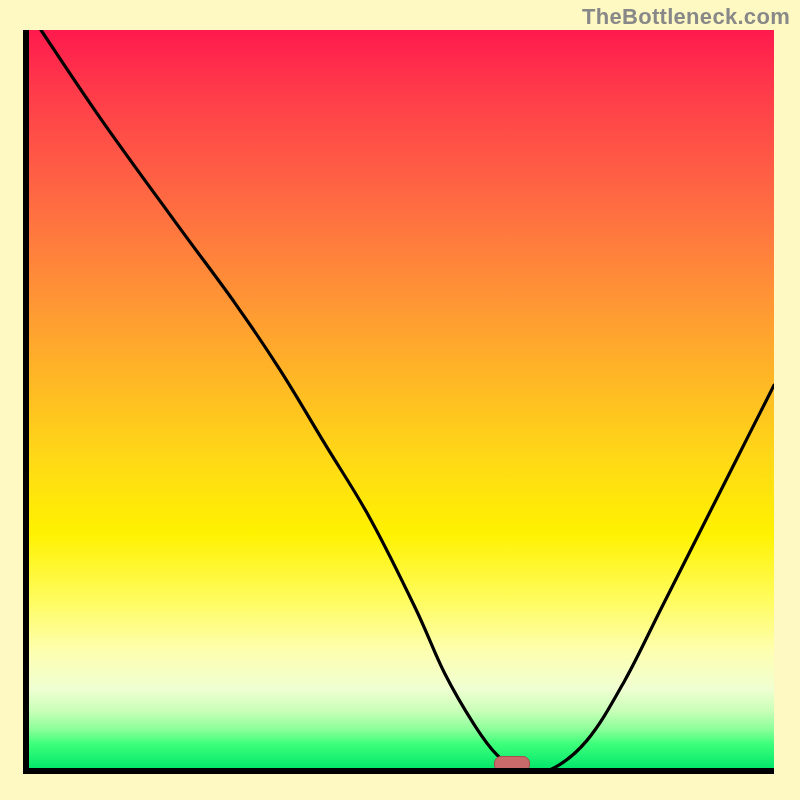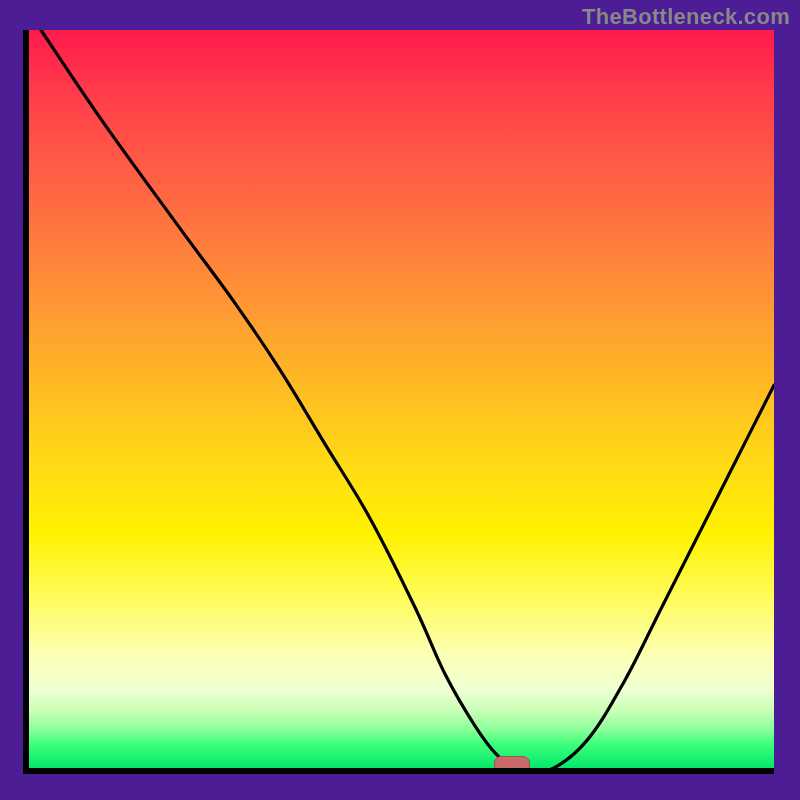--- a/index.html
+++ b/index.html
@@ -8,21 +8,21 @@
     width: 800px;
     height: 800px;
     background: #000;
     overflow: hidden;
     font-family: Arial, Helvetica, sans-serif;
   }
   .frame {
     position: relative;
     width: 800px;
     height: 800px;
-    background: #4c1d95;
+    background: #fef9c3;
   }
   .watermark {
     position: absolute;
     top: 4px;
     right: 10px;
     color: #888;
     font-size: 22px;
     font-weight: 600;
     letter-spacing: 0.3px;
     z-index: 60;

